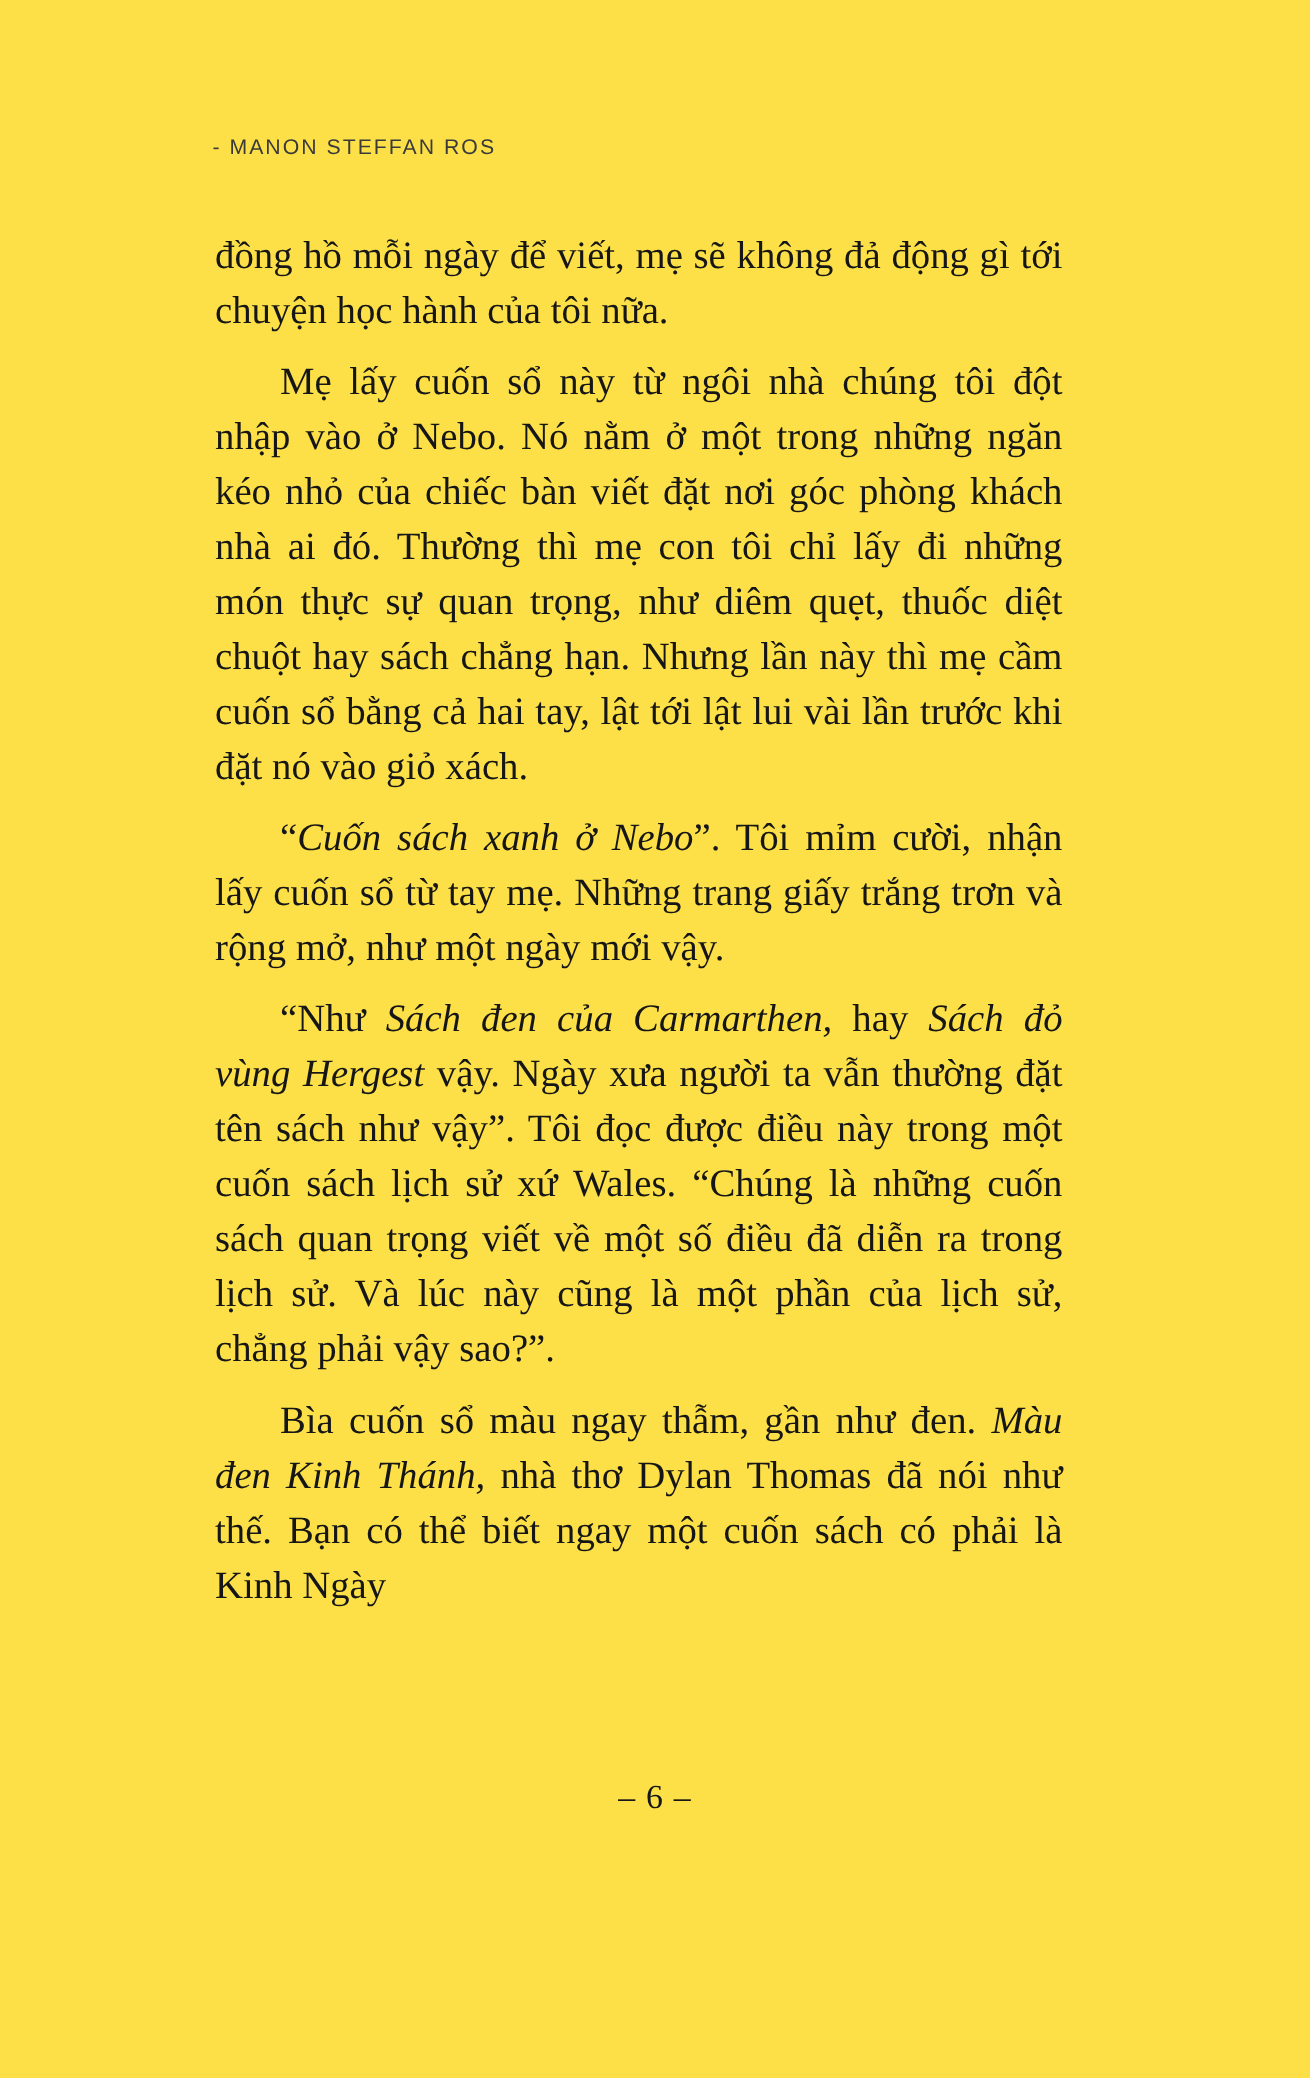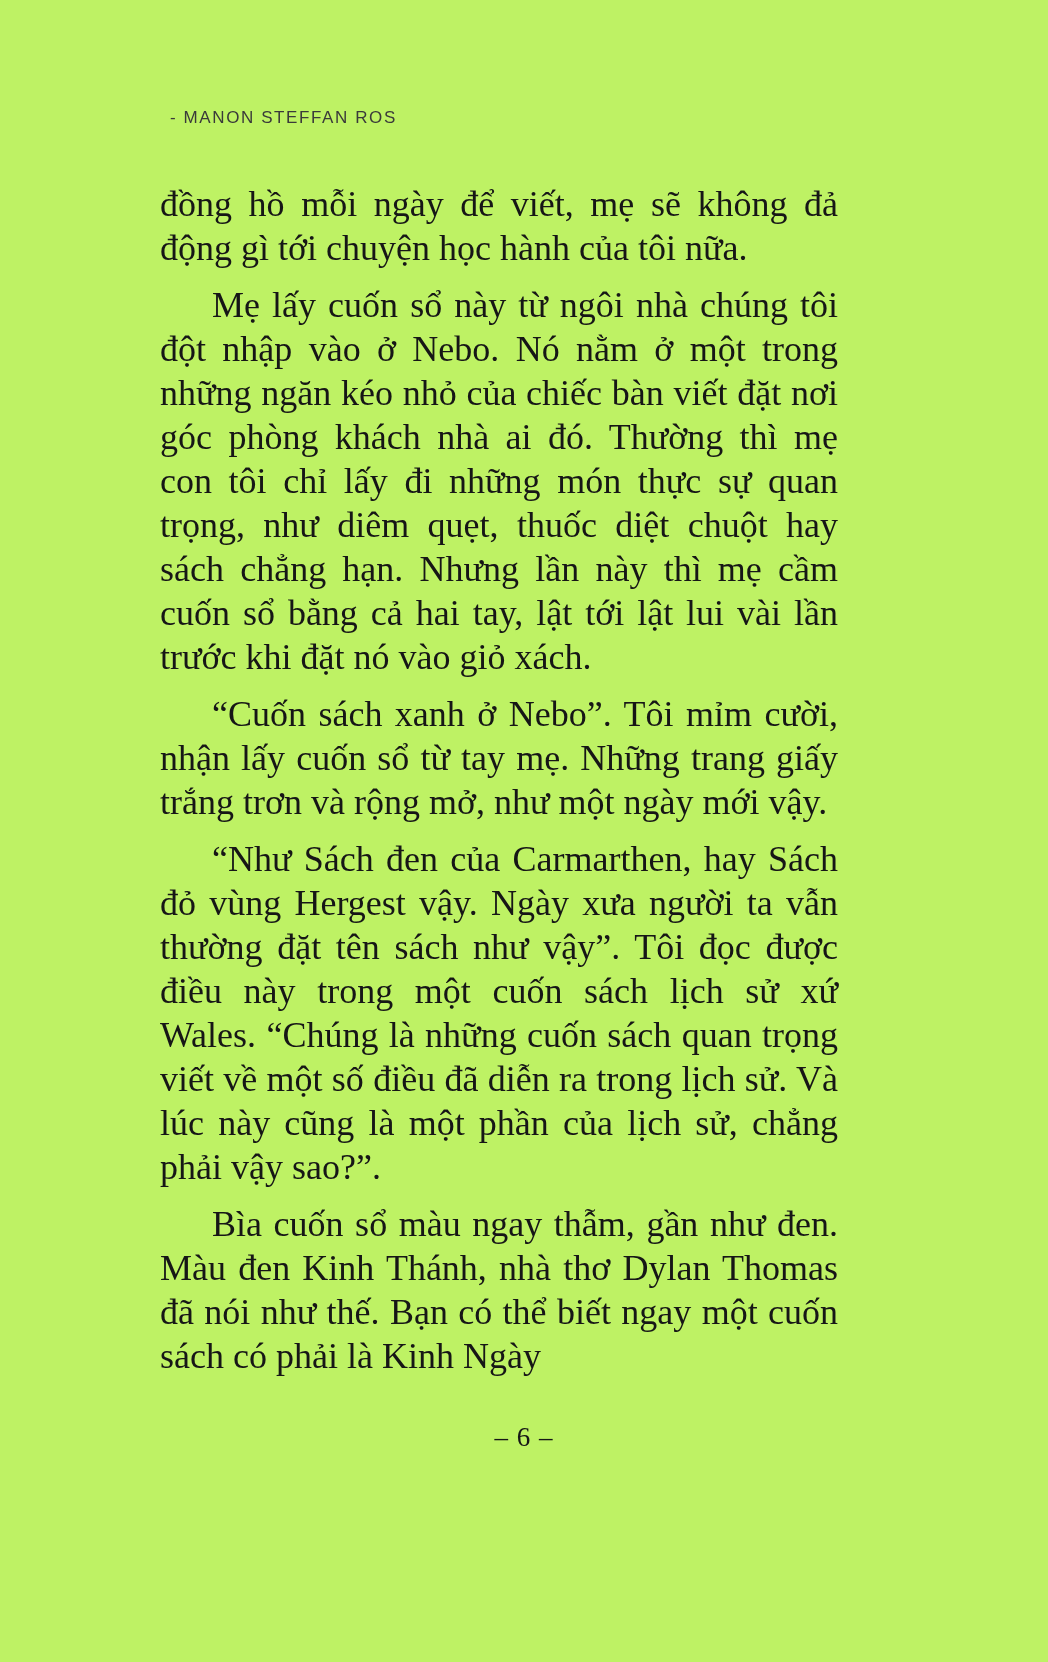--- a/index.html
+++ b/index.html
@@ -4,53 +4,54 @@
 <style>
   html, body {
     margin: 0;
     padding: 0;
     background: #ffffff;
   }
   .page {
     position: relative;
     width: 1048px;
     height: 1662px;
-    background: #bef264;
+    background: #fde047;
     overflow: hidden;
     font-family: "Liberation Serif", serif;
     color: #161616;
   }
   .running-header {
     position: absolute;
     left: 170px;
     top: 108px;
     font-family: "Liberation Sans", sans-serif;
     font-size: 17px;
     letter-spacing: 1.6px;
     color: #3a3a3a;
     white-space: nowrap;
   }
   .body-text {
     position: absolute;
-    left: 160px;
+    left: 172px;
     top: 182px;
     width: 678px;
-    font-size: 36px;
+    font-size: 31px;
     line-height: 44px;
     text-align: justify;
     text-justify: inter-word;
   }
   .body-text p.para {
     margin: 0 0 13px 0;
     padding: 0;
   }
   .body-text p.para.indent {
     text-indent: 52px;
   }
   .body-text .italic {
+    font-style: italic;
   }
   .page-number {
     position: absolute;
     left: 0;
     right: 0;
     top: 1422px;
     text-align: center;
     font-size: 27px;
     color: #161616;
     letter-spacing: 1px;

